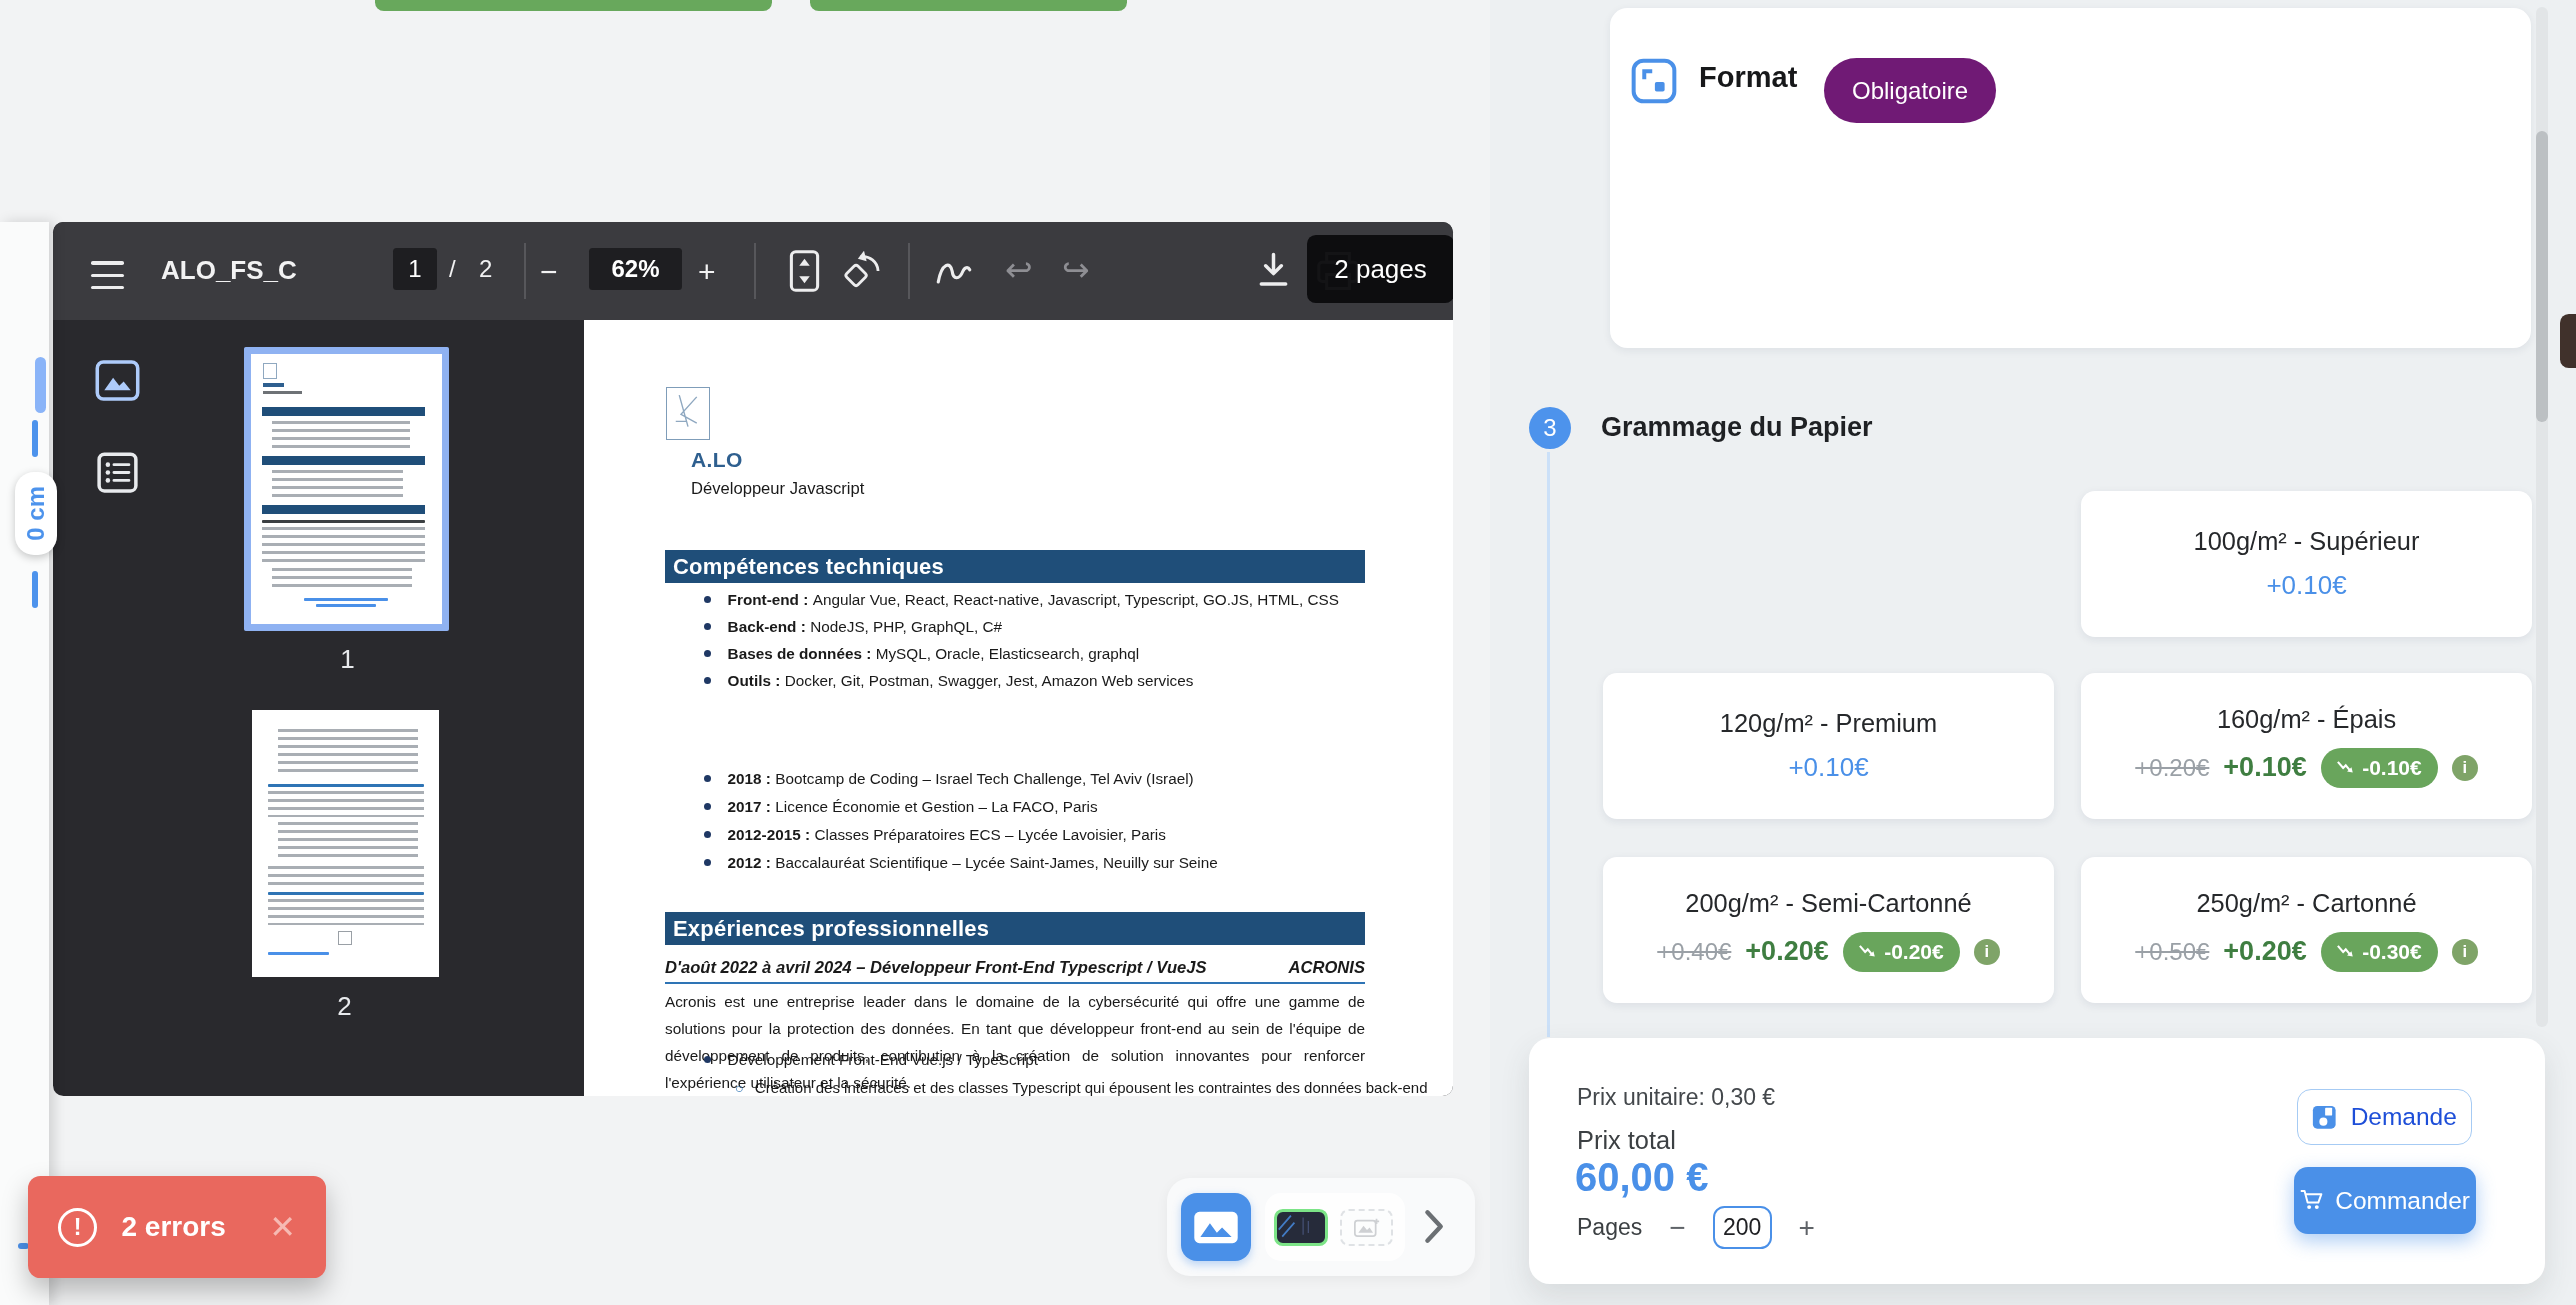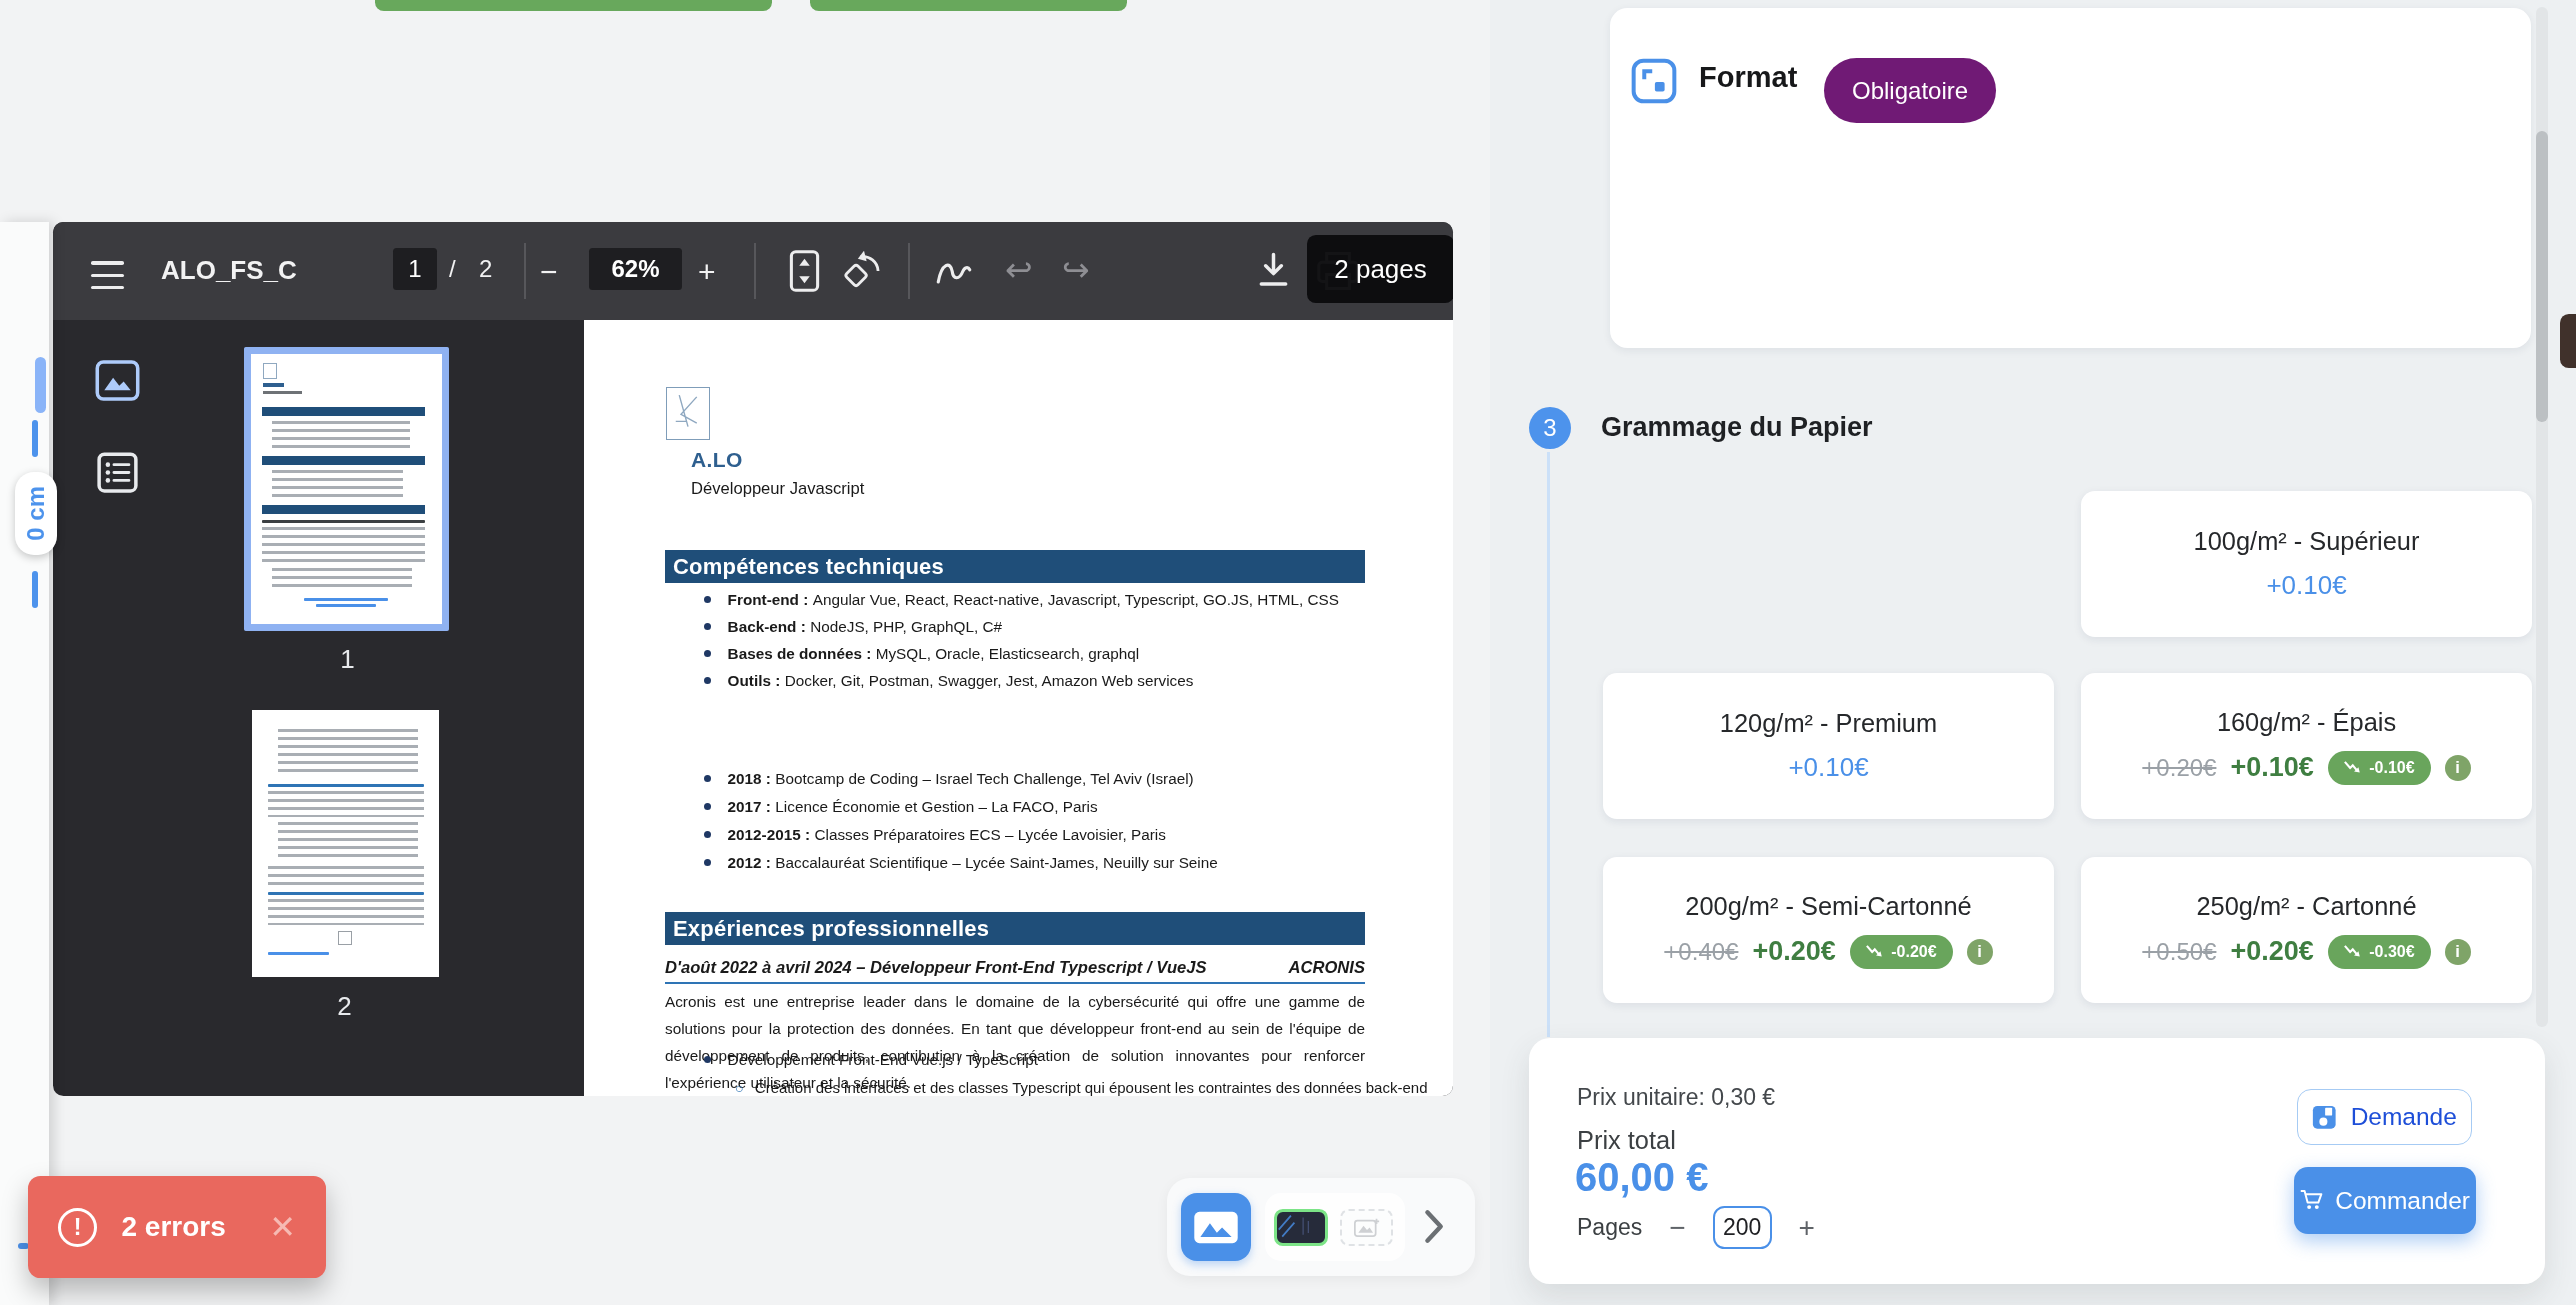--- a/index.html
+++ b/index.html
@@ -76,21 +76,21 @@
   .vline{position:absolute;left:1547px;top:452px;width:2.6px;height:585px;background:#CBE0F8;}
 
   .opt-card{position:absolute;width:451px;height:146px;background:#fff;border-radius:14px;box-shadow:0 2.6px 8.8px rgba(23,43,77,.08);display:flex;flex-direction:column;align-items:center;justify-content:center;gap:14px;box-sizing:border-box;cursor:pointer;}
   .opt-card.sel{background:#E9EEF4;border:3.5px solid #4A90E8;box-shadow:none;}
   .opt-title{font-size:25.4px;color:#26282B;}
   .opt-title.bold{font-weight:700;}
   .price-blue{font-size:26px;color:#4A90E8;}
   .price-row{display:flex;align-items:center;gap:14px;}
   .price-old{font-size:24px;color:#9AA0A6;text-decoration:line-through;}
   .price-green{font-size:27px;font-weight:700;color:#3F7E41;}
-  .pill-green{display:flex;align-items:center;gap:8px;background:#69A55C;border-radius:875px;padding:8px 16px;color:#fff;font-weight:700;font-size:16px;}
+  .pill-green{display:flex;align-items:center;gap:8px;background:#69A55C;border-radius:875px;padding:8px 16px;color:#fff;font-weight:700;font-size:21px;}
   .info-i{width:26px;height:26px;border-radius:50%;background:#7FA468;color:#fff;font-weight:700;font-size:16.6px;display:flex;align-items:center;justify-content:center;}
 
   
   .price-panel{position:absolute;left:1529px;top:1038px;width:1016px;height:246px;border-radius:21px;background:#fff;box-shadow:0 12.3px 30px rgba(60,64,67,.12);z-index:2;}
   .unit-price{position:absolute;left:48px;top:46px;font-size:23px;color:#44484C;}
   .total-label{position:absolute;left:48px;top:88px;font-size:25.4px;color:#3C4043;}
   .total-value{position:absolute;left:46px;top:117px;font-size:40px;font-weight:700;color:#4A90E8;}
   .pages-row{position:absolute;left:48px;top:168px;display:flex;align-items:center;gap:21px;}
   .pages-label{font-size:23px;color:#3C4043;}
   .stepper-btn{font-size:28px;color:#5F6368;background:none;border:none;cursor:pointer;line-height:1;}

